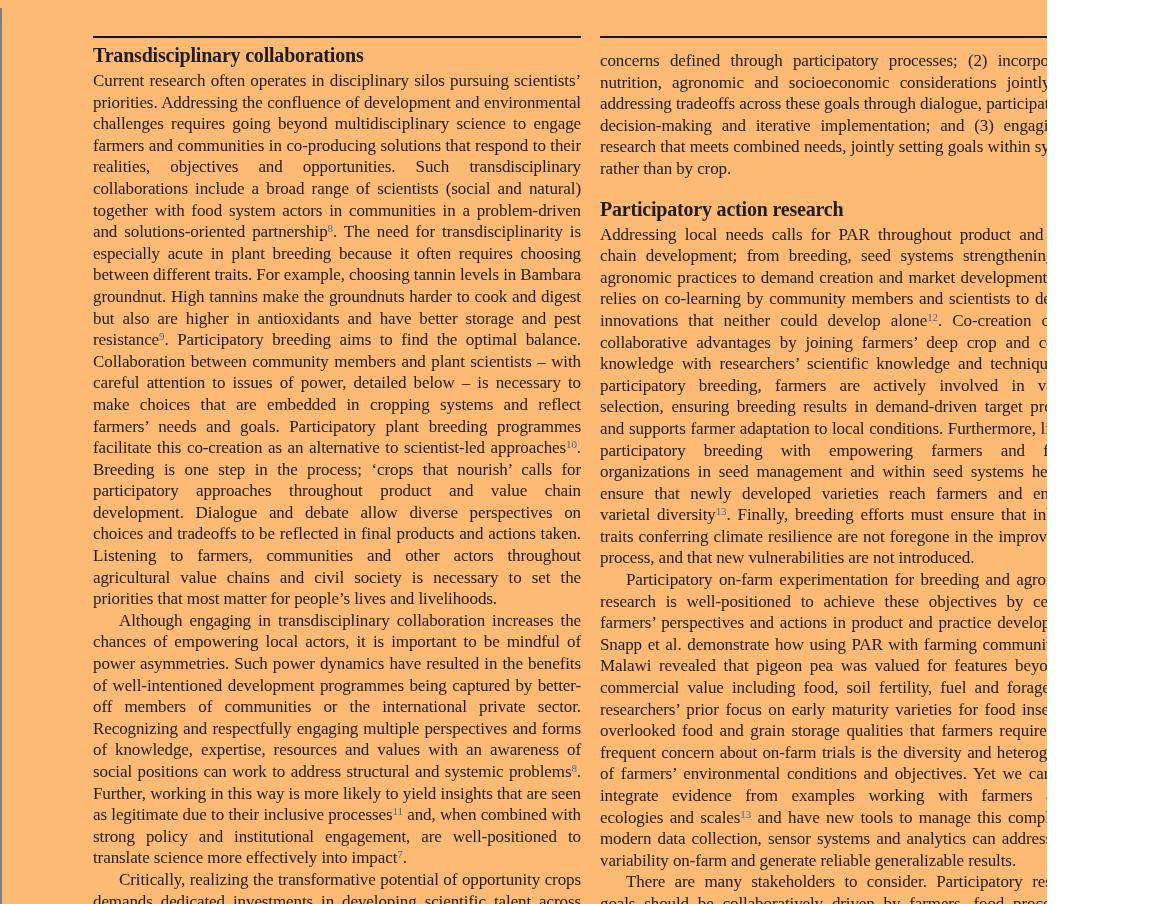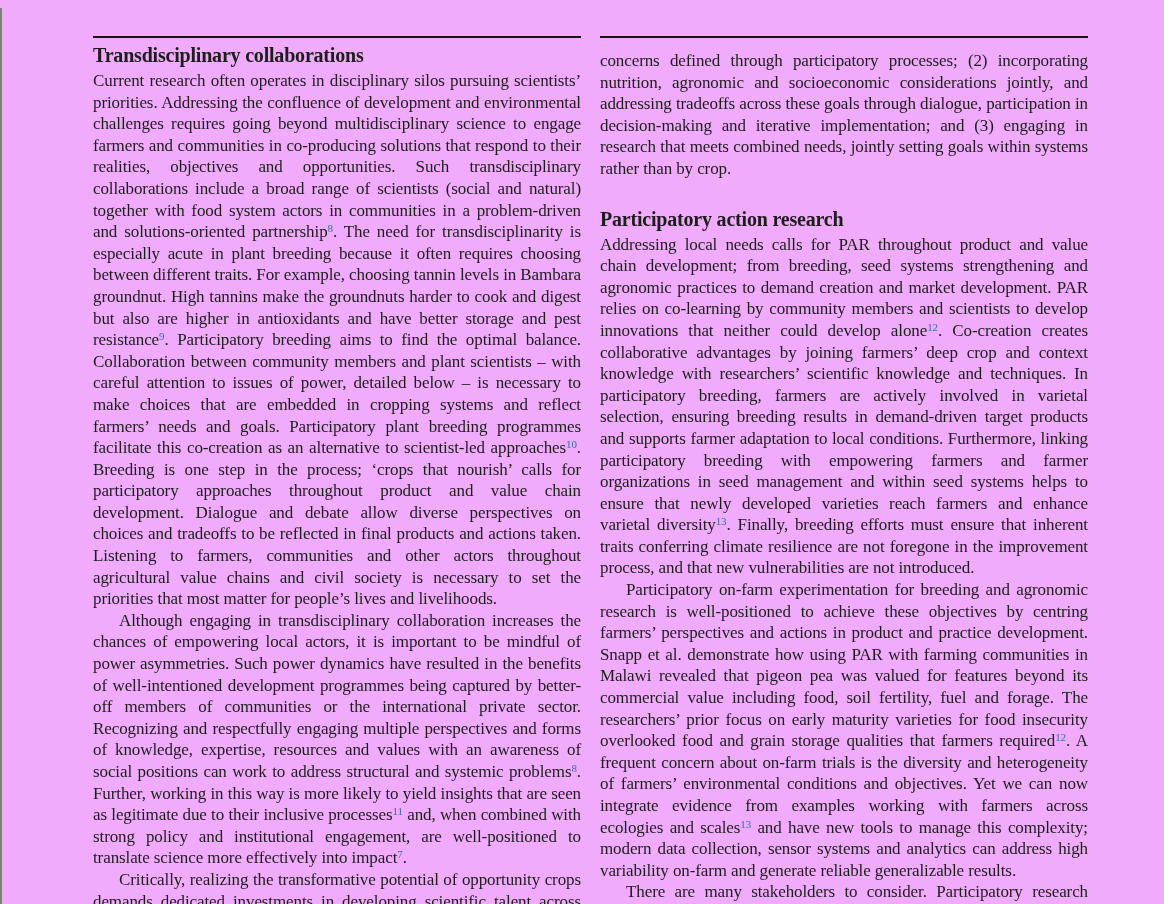--- a/index.html
+++ b/index.html
@@ -2,24 +2,24 @@
 <html style="--text-color: #1d1d1b; --ref-color: #3a6ea8;"><head>
 <meta charset="utf-8">
 <style>
   html, body {
     margin: 0;
     padding: 0;
     background: #ffffff;
   }
   .page {
     position: relative;
-    width: 1164px;
+    width: 1047px;
     height: 904px;
     overflow: hidden;
-    background: #f0abfc;
+    background: #fdba74;
     font-family: "Liberation Serif", serif;
     text-decoration: underline;
   }
   .left-edge-line {
     position: absolute;
     left: 0;
     top: 8px;
     bottom: 0;
     width: 2px;
     background: #7d7d7d;
@@ -39,21 +39,21 @@
   }
   .section-heading {
     font-family: "Liberation Serif", serif;
     font-weight: 700;
     font-size: 20px;
     line-height: 24px;
     margin: 5px 0 3px 0;
     letter-spacing: -0.2px;
   }
   .column > .section-heading:not(:first-child) {
-    margin-top: 27px;
+    margin-top: 17px;
   }
   .body-para {
     font-size: 17px;
     line-height: 21.6px;
     margin: 0;
     text-align: justify;
     letter-spacing: -0.1px;
   }
   .column > .body-para:first-child {
     margin-top: 12px;

